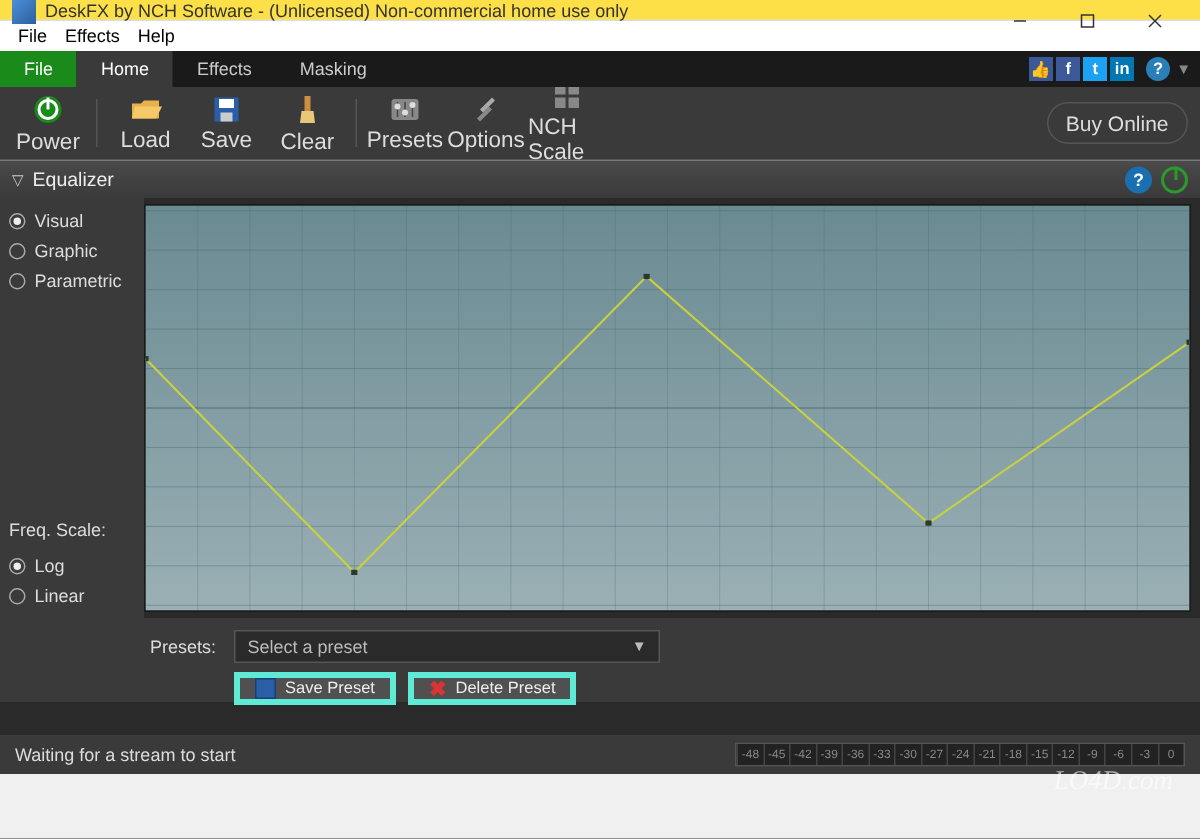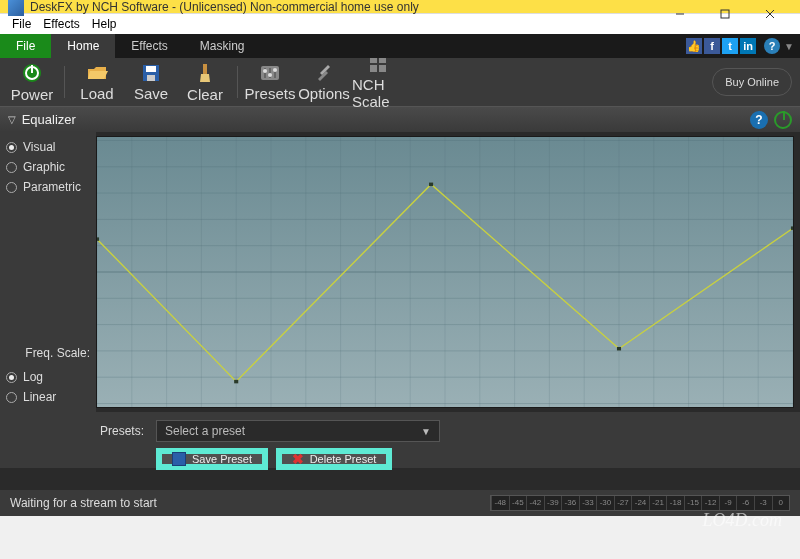--- a/index.html
+++ b/index.html
@@ -27,51 +27,51 @@
 .help-icon { width: 16px; height: 16px; border-radius: 50%; background: #2a7fb8; color:#fff; display:flex; align-items:center; justify-content:center; font-size:11px; font-weight:bold; margin-left:6px; cursor:pointer; }
 .chev { color:#888; font-size:10px; margin-left:2px; cursor:pointer;}
 
 
 .toolbar { height: 48px; background: #3a3a3a; display: flex; align-items: stretch; padding: 4px 6px; gap: 2px; }
 .tb-btn { width: 52px; display: flex; flex-direction: column; align-items: center; justify-content: center; cursor: pointer; gap: 2px; border-radius:2px;}
 .tb-btn .ticon { width: 22px; height: 22px; display:flex; align-items:center; justify-content:center;}
 .tb-btn .tlabel { font-size: 15px; color: #ddd; }
 .tb-sep { width:1px; background:#555; margin:4px 4px;}
 .tb-spacer { flex:1; }
-.buy-btn { display:flex; align-items:center; padding:0 12px; font-size:11px; color:#ddd; border:1px solid #555; border-radius:14px; cursor:pointer; margin:6px 2px;}
+.buy-btn { display:flex; align-items:center; padding:0 12px; font-size:14px; color:#ddd; border:1px solid #555; border-radius:14px; cursor:pointer; margin:6px 2px;}
 
 
 .eq-header { height: 26px; background: linear-gradient(#4a4a4a,#3a3a3a); display:flex; align-items:center; padding:0 8px; border-top:1px solid #555;}
 .eq-header .tri { color:#ccc; margin-right:6px; font-size:10px;}
 .eq-header .eqtitle { color:#eee; font-size:13px; flex:1; }
 .eq-header .eqhelp { width:18px; height:18px; border-radius:50%; background:#1a6fb0; color:#fff; display:flex;align-items:center;justify-content:center;font-size:12px;font-weight:bold; cursor:pointer; margin-right:6px;}
 .eq-header .eqpower { width:18px; height:18px; border-radius:50%; border:2px solid #2a9a2a; cursor:pointer; position:relative;}
 .eq-header .eqpower::after{content:"";position:absolute;top:-2px;left:7px;width:2px;height:9px;background:#2a9a2a;}
 
 
 .mainrow { display:flex; height: 280px; background:#2a2a2a;}
 .sidebar { width: 96px; background:#3a3a3a; padding:8px 6px; display:flex; flex-direction:column; gap:6px;}
 .radio { display:flex; align-items:center; gap:6px; cursor:pointer;}
 .radio .dot { width:11px; height:11px; border-radius:50%; border:1px solid #aaa; display:flex;align-items:center;justify-content:center;}
 .radio.sel .dot::after{content:"";width:5px;height:5px;border-radius:50%;background:#eee;}
 .radio .rlabel { font-size:12px; color:#ddd;}
 .sidebar-spacer{flex:1;}
-.freq-label{font-size:12px;color:#ddd;margin-bottom:4px;text-align:right;}
+.freq-label{font-size:12px;color:#ddd;margin-bottom:4px;}
 
 
 .chart { flex:1; background: linear-gradient(#6a8a92,#9ab0b5); position:relative; margin:4px 6px 4px 0; border:1px solid #1a1a1a;}
 .chart svg { width:100%; height:100%; display:block;}
 
 
 .presetsrow { height:56px; background:#3a3a3a; display:flex; align-items:flex-start; padding:8px 8px 0 100px; gap:12px;}
 .presetsrow .plabel{font-size:12px;color:#ddd; padding-top:4px;}
 .presetsrow .pcol{display:flex;flex-direction:column;gap:6px;}
 .select{width:284px;height:22px;background:#2a2a2a;border:1px solid #555;color:#bbb;font-size:12px;padding:0 8px;display:flex;align-items:center;justify-content:space-between;cursor:pointer;}
 .select .arrow{font-size:10px;}
-.pbtn{height:22px;background:#505050;border:6px solid #5eead4;color:#eee;font-size:11px;padding:0 10px;display:flex;align-items:center;gap:6px;cursor:pointer;}
+.pbtn{height:22px;background:#505050;border:4px solid #5eead4;color:#eee;font-size:11px;padding:0 10px;display:flex;align-items:center;gap:6px;cursor:pointer;}
 .pbtn.save .ic{width:14px;height:14px;background:#2a5fa8;border:1px solid #1a3f78;}
 .pbtn.del .ic{color:#d33;font-weight:bold;font-size:14px;}
 .prow2{display:flex;gap:8px;}
 
 
 .gap { height:22px; background:#2a2a2a;}
 
 
 .status { height:26px; background:#3a3a3a; display:flex; align-items:center; padding:0 10px;}
 .status .stext{font-size:12px;color:#ddd;flex:1;}

